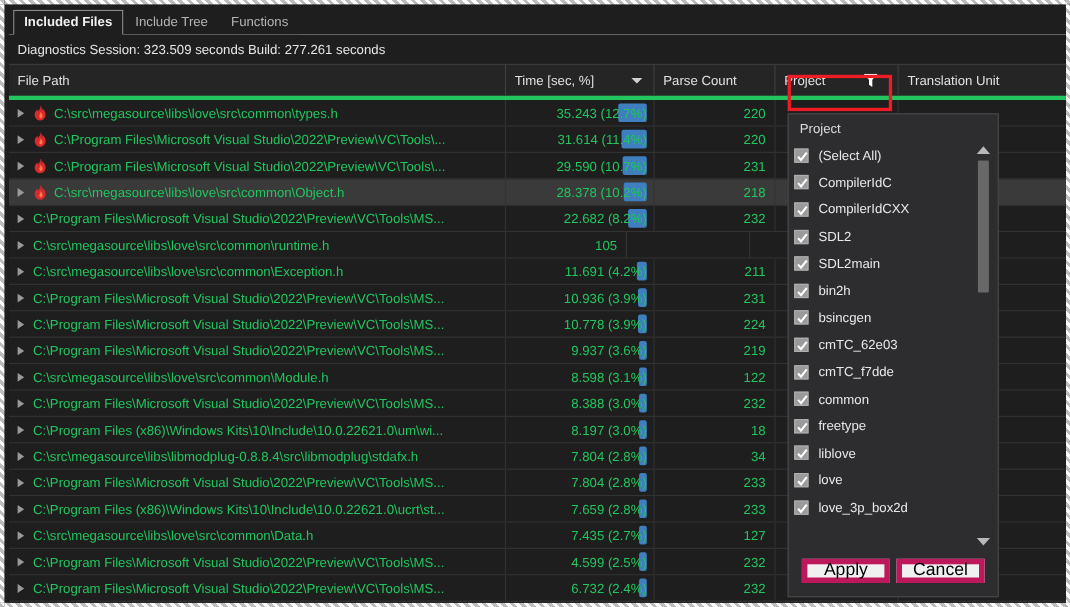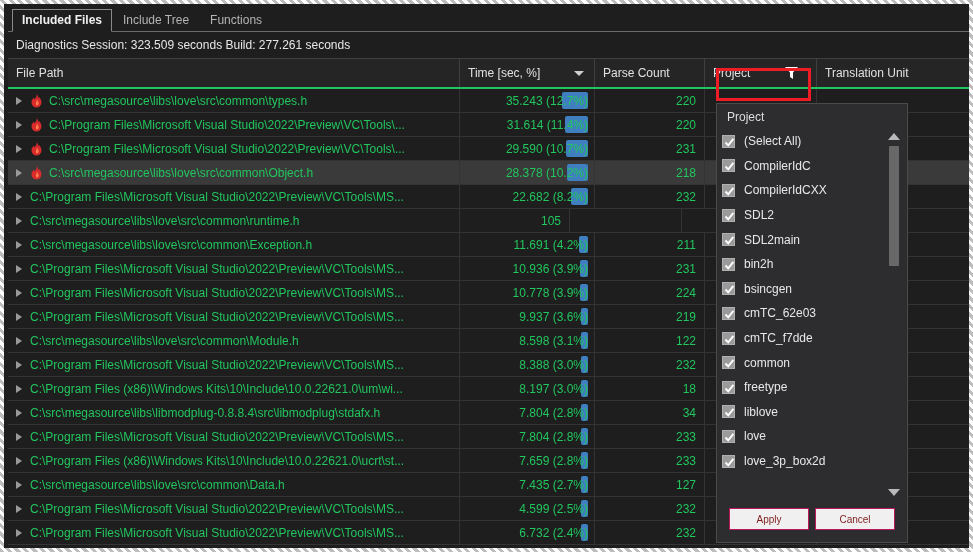--- a/index.html
+++ b/index.html
@@ -75,21 +75,21 @@
   
   .grid {
     position: relative;
     background: #1e1e1e;
   }
   .hdr {
     display: flex;
     height: 28px;
     background: #252526;
     border-top: 1px solid #3f3f3f;
-    border-bottom: 2px solid #22c55e;
+    border-bottom: 4px solid #22c55e;
     font-size: 12px;
     color: #e0e0e0;
   }
   .hcell {
     height: 28px;
     display: flex;
     align-items: center;
     box-sizing: border-box;
     border-right: 1px solid #3f3f3f;
     padding-left: 8px;
@@ -265,23 +265,23 @@
     align-items: center;
     justify-content: center;
     gap: 6px;
     padding-bottom: 4px;
     box-sizing: border-box;
   }
   .btn {
     width: 80px;
     height: 22px;
     background: #f0f0f0;
-    border: 1px solid #be185d;
-    color: #7f1d1d;
-    font-size: 10px;
+    border: 5px solid #be185d;
+    color: #000000;
+    font-size: 16px;
     display: flex;
     align-items: center;
     justify-content: center;
     cursor: default;
     box-sizing: border-box;
   }
 </style>
 </head>
 <body>
 

